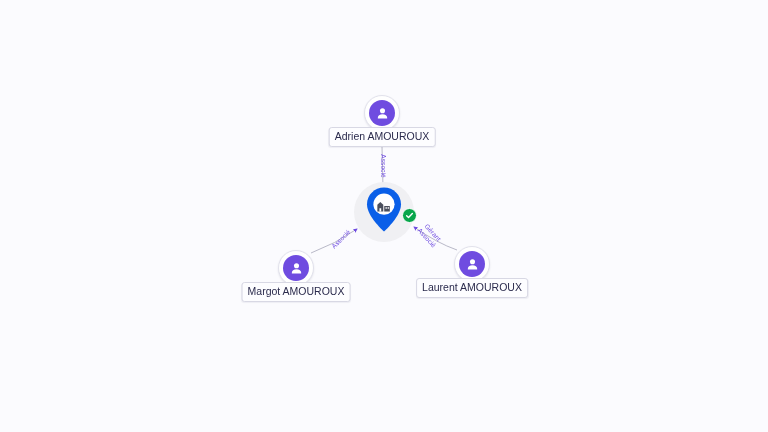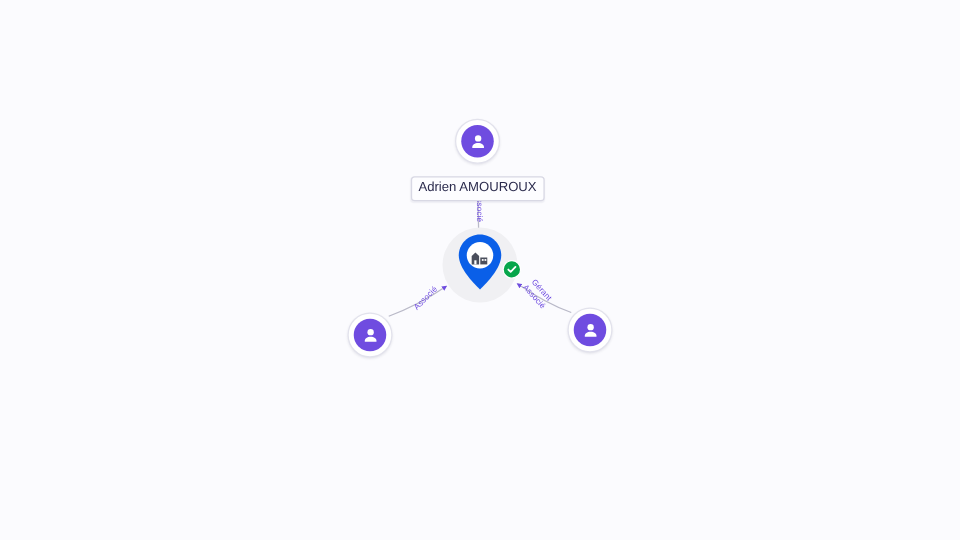--- a/index.html
+++ b/index.html
@@ -174,43 +174,45 @@
   <div class="person-node" style="left:382px; top:113px;">
     <div class="avatar-ring">
       <div class="avatar-disc">
         <svg width="17" height="17" viewBox="0 0 24 24" fill="#ffffff">
           <circle cx="12" cy="8.1" r="3.6"></circle>
           <path d="M12 13.2c-3.9 0-6.6 2.2-6.6 4.7v1.1h13.2v-1.1c0-2.5-2.7-4.7-6.6-4.7z"></path>
         </svg>
       </div>
     </div>
   </div>
-  <div class="node-label" style="left:382px; top:127px;margin-top:14px;">Adrien AMOUROUX</div>
+  <div class="node-label" style="left:382px; top:127px;">Adrien AMOUROUX</div>
 
   <div class="person-node" style="left:296px; top:268px;">
     <div class="avatar-ring">
       <div class="avatar-disc">
         <svg width="17" height="17" viewBox="0 0 24 24" fill="#ffffff">
           <circle cx="12" cy="8.1" r="3.6"></circle>
           <path d="M12 13.2c-3.9 0-6.6 2.2-6.6 4.7v1.1h13.2v-1.1c0-2.5-2.7-4.7-6.6-4.7z"></path>
         </svg>
       </div>
     </div>
   </div>
+  <div class="node-label" style="left:296px; top:282px;">Margot AMOUROUX</div>
 
   <div class="person-node" style="left:472px; top:264px;">
     <div class="avatar-ring">
       <div class="avatar-disc">
         <svg width="17" height="17" viewBox="0 0 24 24" fill="#ffffff">
           <circle cx="12" cy="8.1" r="3.6"></circle>
           <path d="M12 13.2c-3.9 0-6.6 2.2-6.6 4.7v1.1h13.2v-1.1c0-2.5-2.7-4.7-6.6-4.7z"></path>
         </svg>
       </div>
     </div>
   </div>
+  <div class="node-label" style="left:472px; top:278px;">Laurent AMOUROUX</div>
 
   <div id="company-node" style="left:384px; top:212px;">
     <div class="company-halo"></div>
 
     <div class="pin-wrap">
       <svg width="38" height="48" viewBox="0 0 38 48">
         <path d="M19 1.5 C 9.6 1.5 2 9.0 2 18.2 C 2 28.4 13.2 40.0 19 45.6
                  C 24.8 40.0 36 28.4 36 18.2 C 36 9.0 28.4 1.5 19 1.5 Z" fill="#0a5fe8"></path>
         <circle cx="19" cy="18.2" r="10.6" fill="#ffffff"></circle>
         <g fill="#4b4f5c" transform="translate(11.6,12.2) scale(0.62)">

